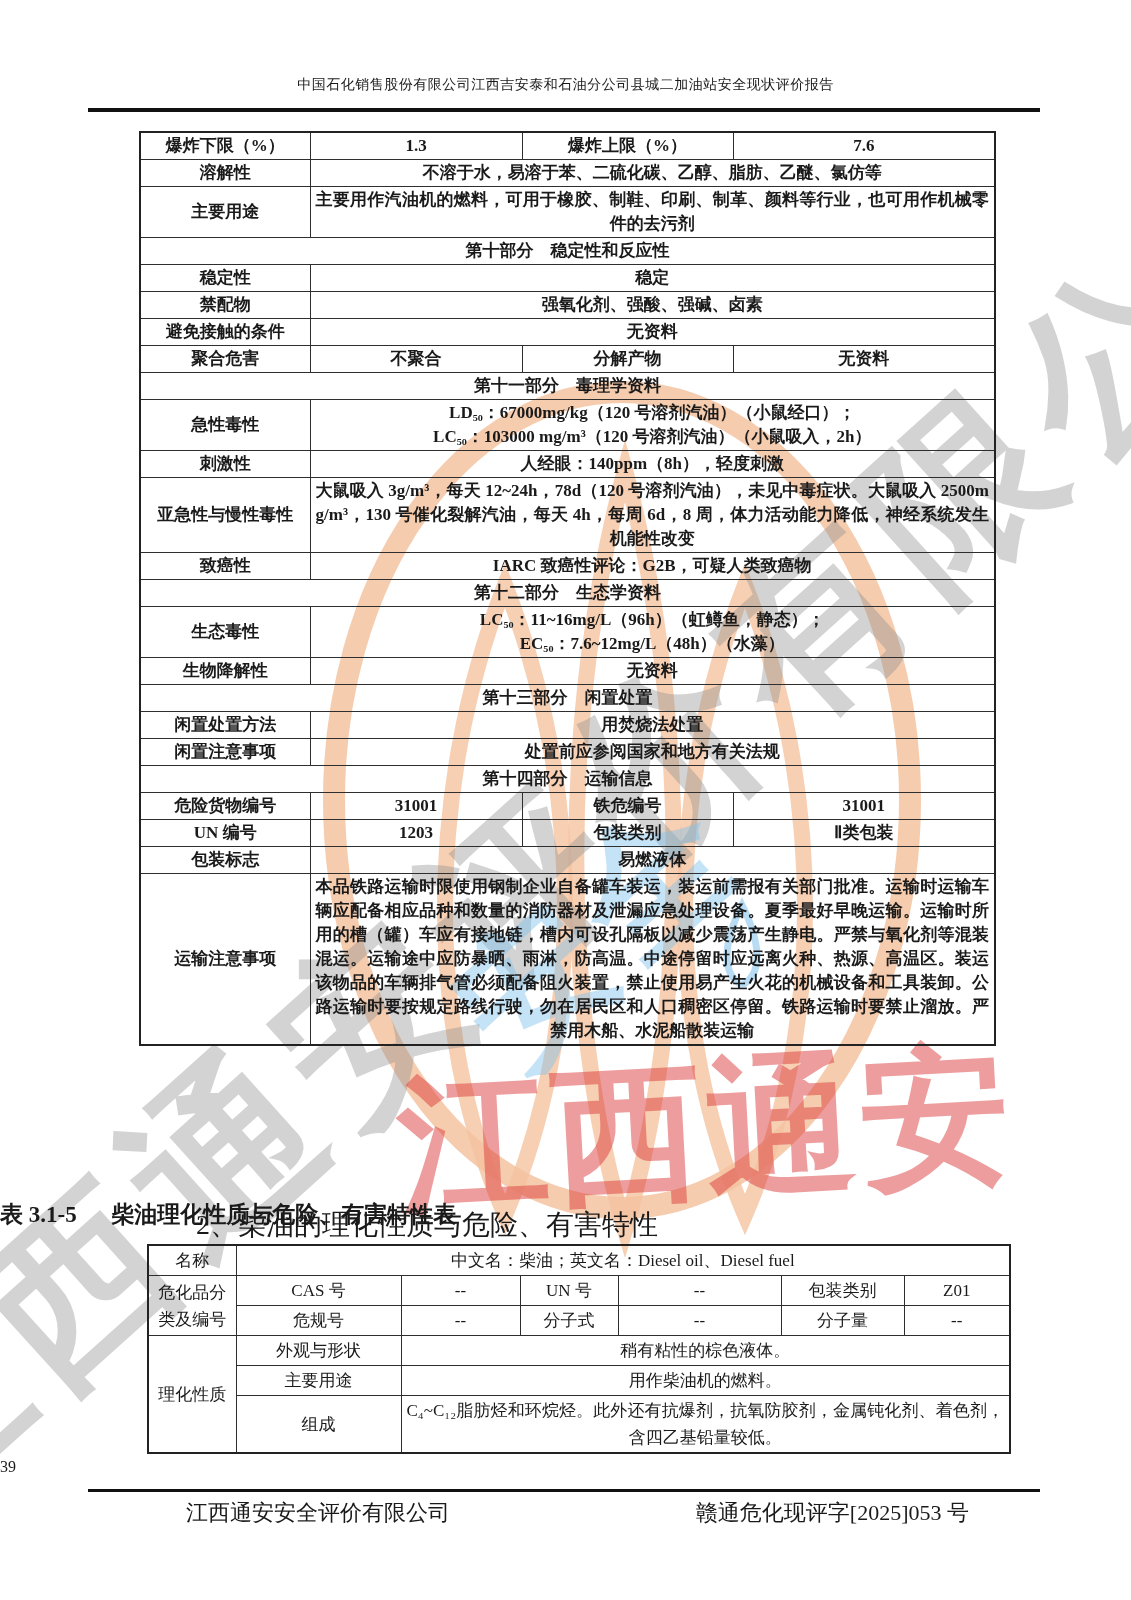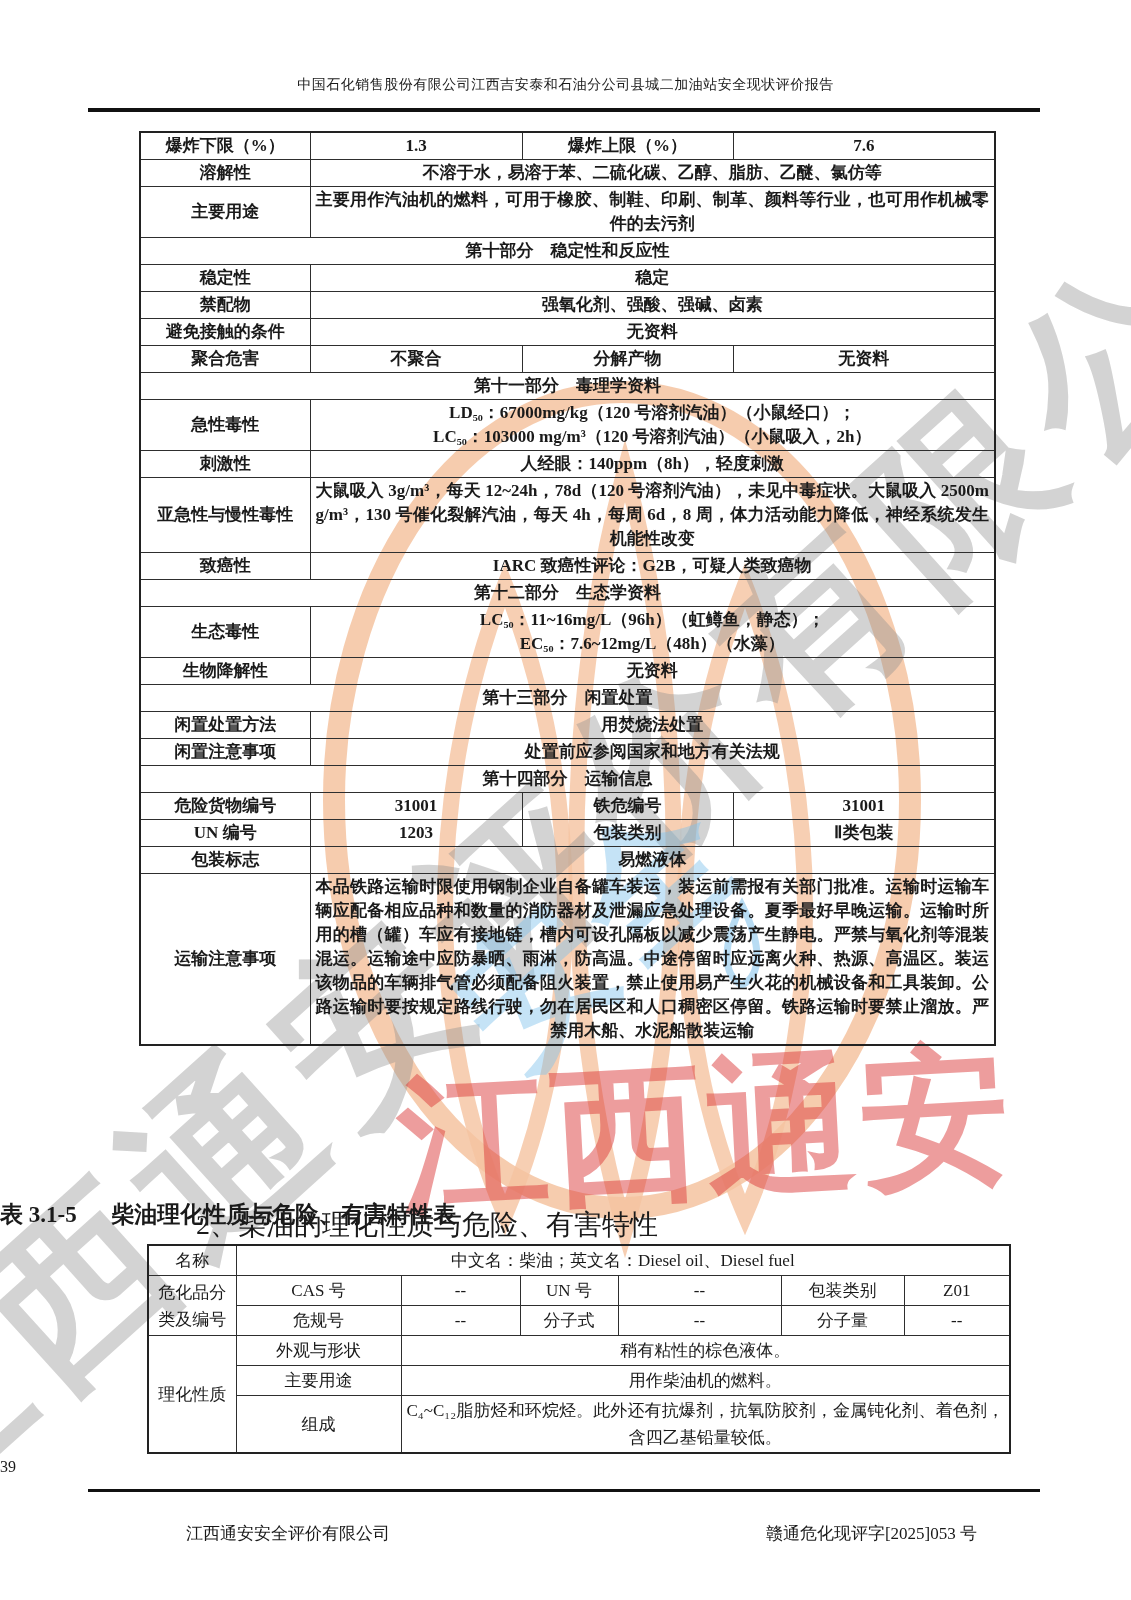--- a/index.html
+++ b/index.html
@@ -29,22 +29,22 @@
   
   .header-title{
     position:absolute; top:76px; left:0; width:100%; text-align:center;
     font-size:14px; letter-spacing:0.5px; z-index:2;
   }
   .rule{position:absolute; left:88px; width:952px; background:#111; z-index:2;}
   .rule-top{top:108px; height:4px;}
   .rule-bottom{top:1489px; height:3px;}
   .page-number{position:absolute; top:1458px; left:0; width:100%; text-align:left; font-size:16px; z-index:2;}
   .footer-row{
-    position:absolute; top:1498px; left:186px; right:154px;
-    display:flex; justify-content:space-between; font-size:17px; z-index:2;margin-top:24px;
+    position:absolute; top:1498px; left:186px; right:162px;
+    display:flex; justify-content:space-between; font-size:22px; z-index:2;
   }
   
   .section-heading{position:absolute; top:1206px; left:196px; font-size:28px; z-index:2;}
   .table-caption{position:absolute; top:1199px; left:0; width:100%; font-size:23px; white-space:pre; z-index:2;font-weight:bold;}
   
   table.doc{
     position:absolute; border-collapse:collapse; table-layout:fixed;
     background:transparent; z-index:2; border:2px solid #222;
   }
   #gasoline-table{top:131px; left:139px;font-weight:bold;}

